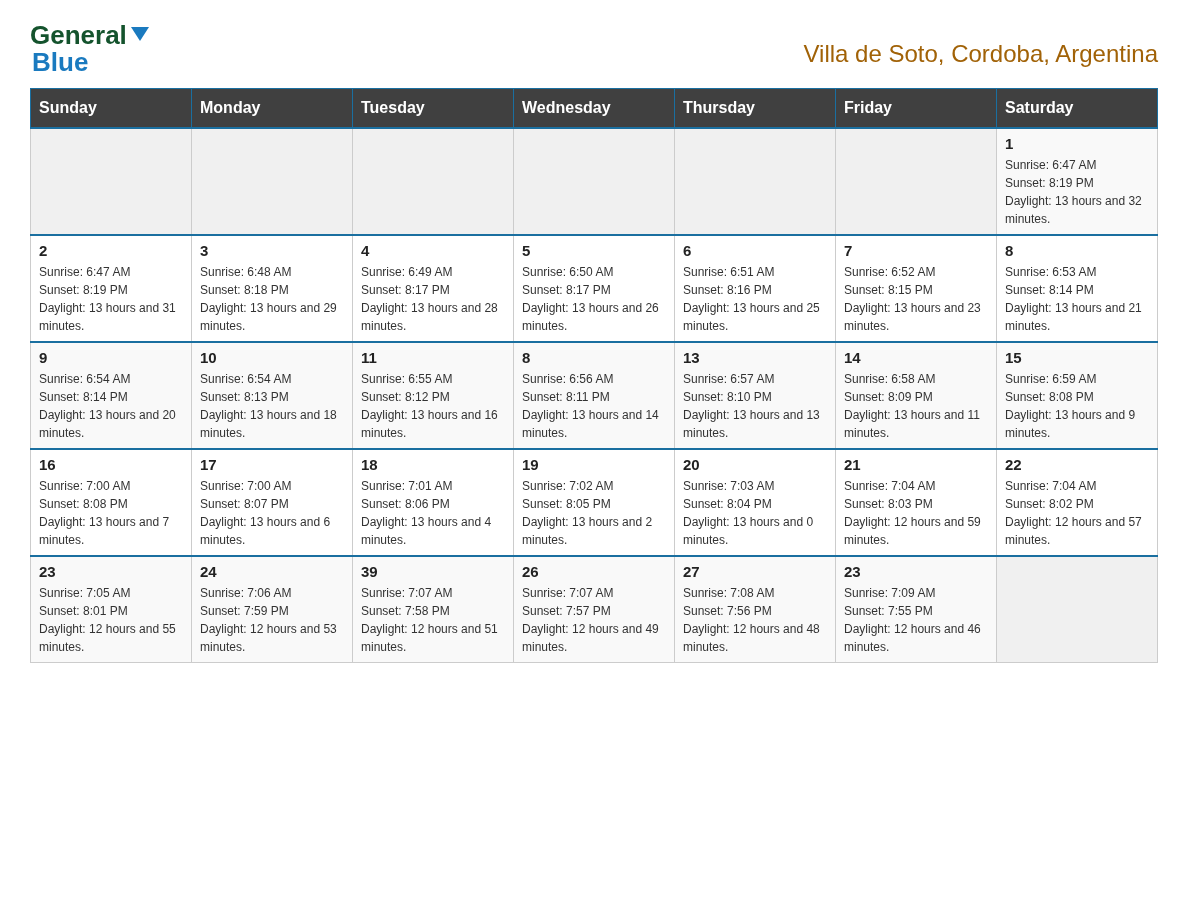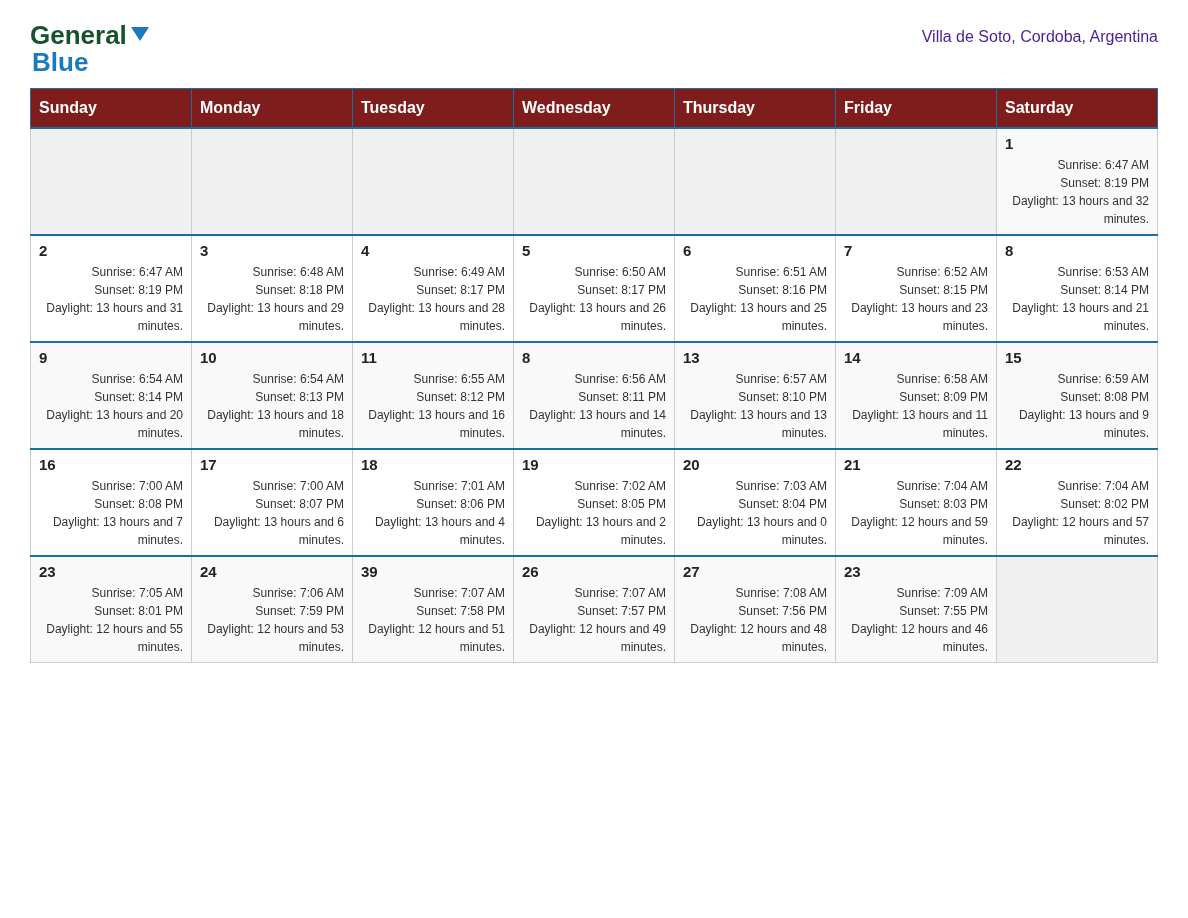--- a/index.html
+++ b/index.html
@@ -30,31 +30,31 @@
     .title-area {
       text-align: right;
     }
     .month-title {
       font-size: 52px;
       font-weight: bold;
       color: #222;
       line-height: 1.1;
     }
     .location {
-      font-size: 16px;
-      color: #4c1d95;
-      margin-top: 8px;
+      font-size: 24px;
+      color: #a16207;
+      margin-top: 20px;
     }
     table {
       width: 100%;
       border-collapse: collapse;
       margin-top: 10px;
     }
     thead tr {
-      background-color: #7f1d1d;
+      background-color: #404040;
     }
     thead th {
       color: #fff;
       font-size: 16px;
       font-weight: bold;
       padding: 10px 8px;
       text-align: left;
       border: 1px solid #1a6fa0;
     }
     tbody tr {
@@ -79,21 +79,20 @@
       font-size: 15px;
       font-weight: bold;
       color: #222;
       margin-bottom: 4px;
       display: block;
     }
     .day-info {
       font-size: 12px;
       color: #333;
       line-height: 1.5;
-      text-align: right;
     }
     .empty-cell {
       background: #f0f0f0 !important;
     }
     tbody td.top-border {
       border-top: 2px solid #1a6fa0;
     }
   </style>
 </head>
 <body>

